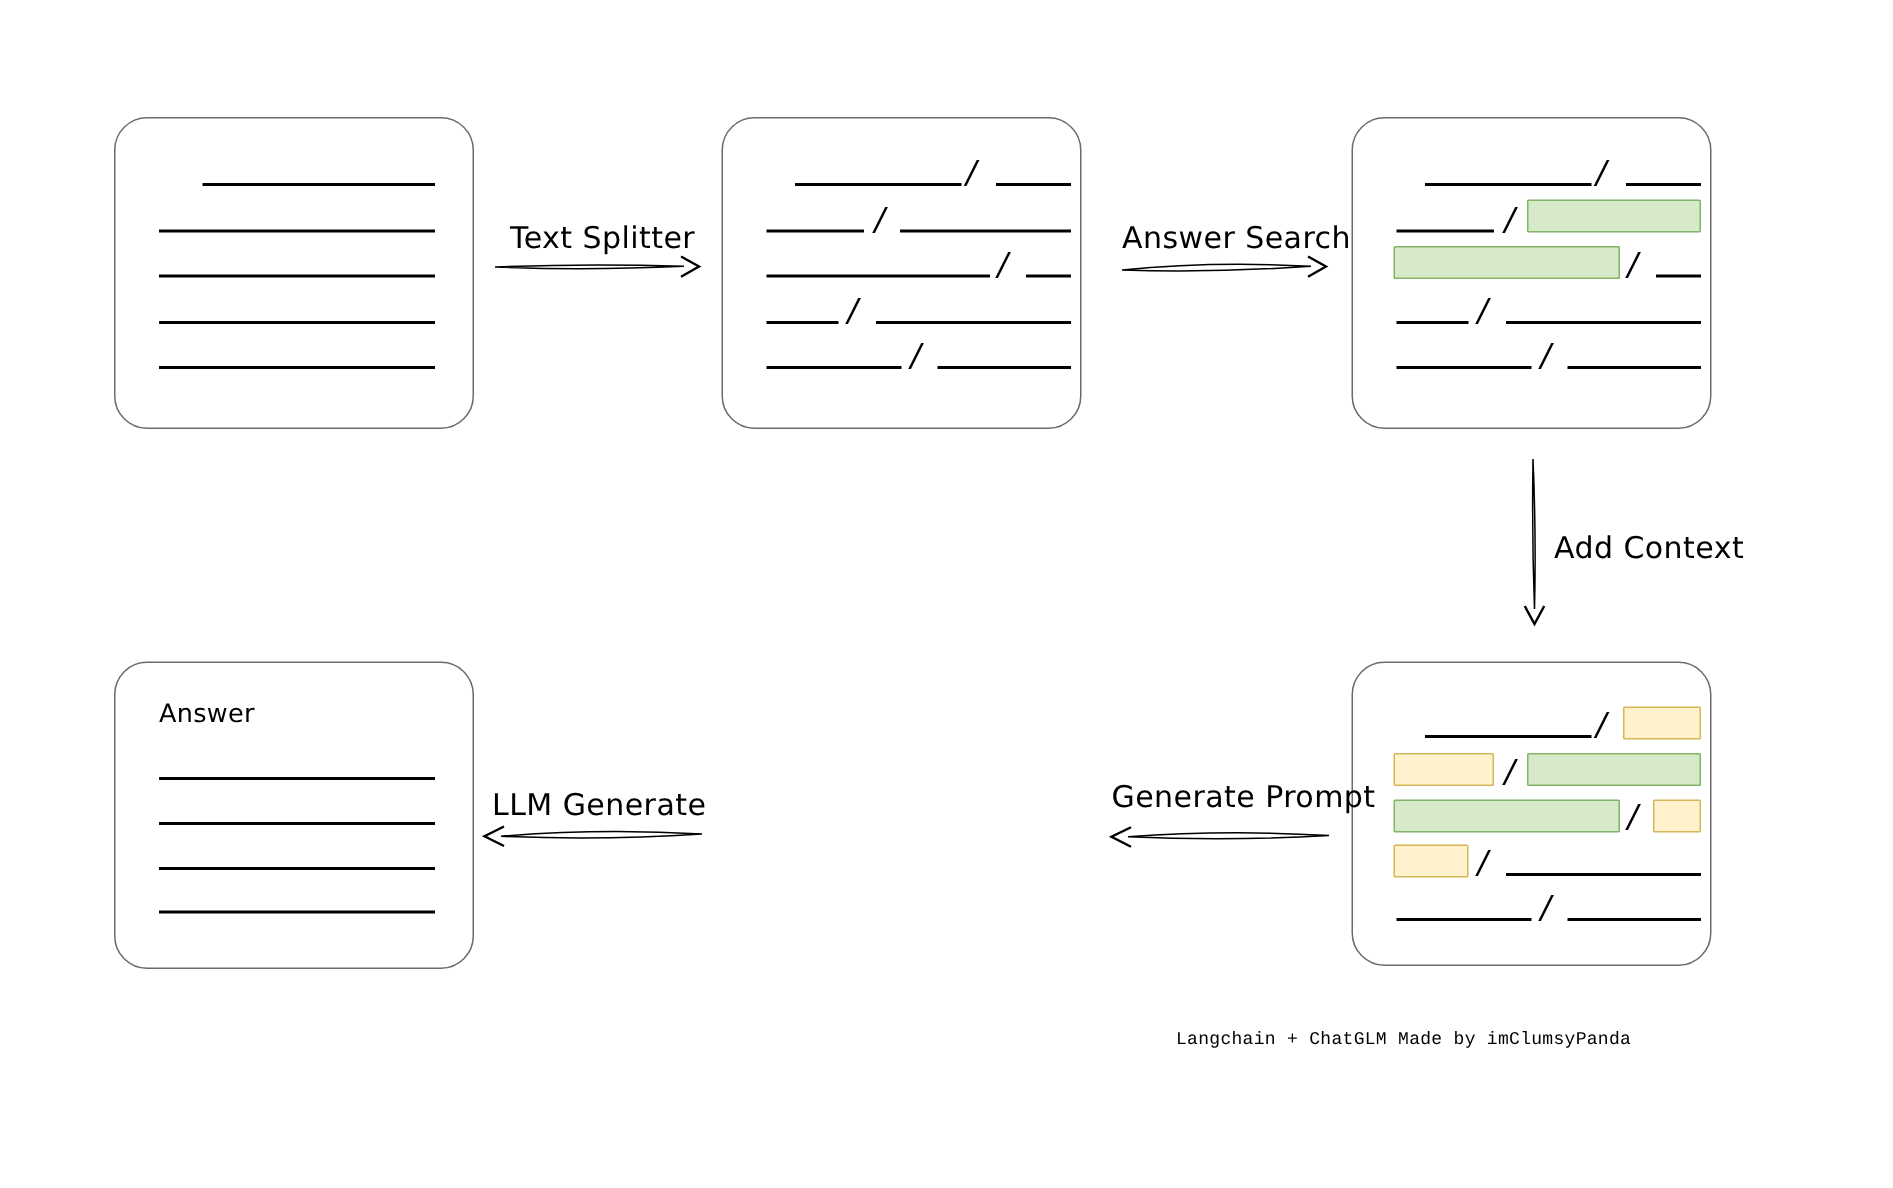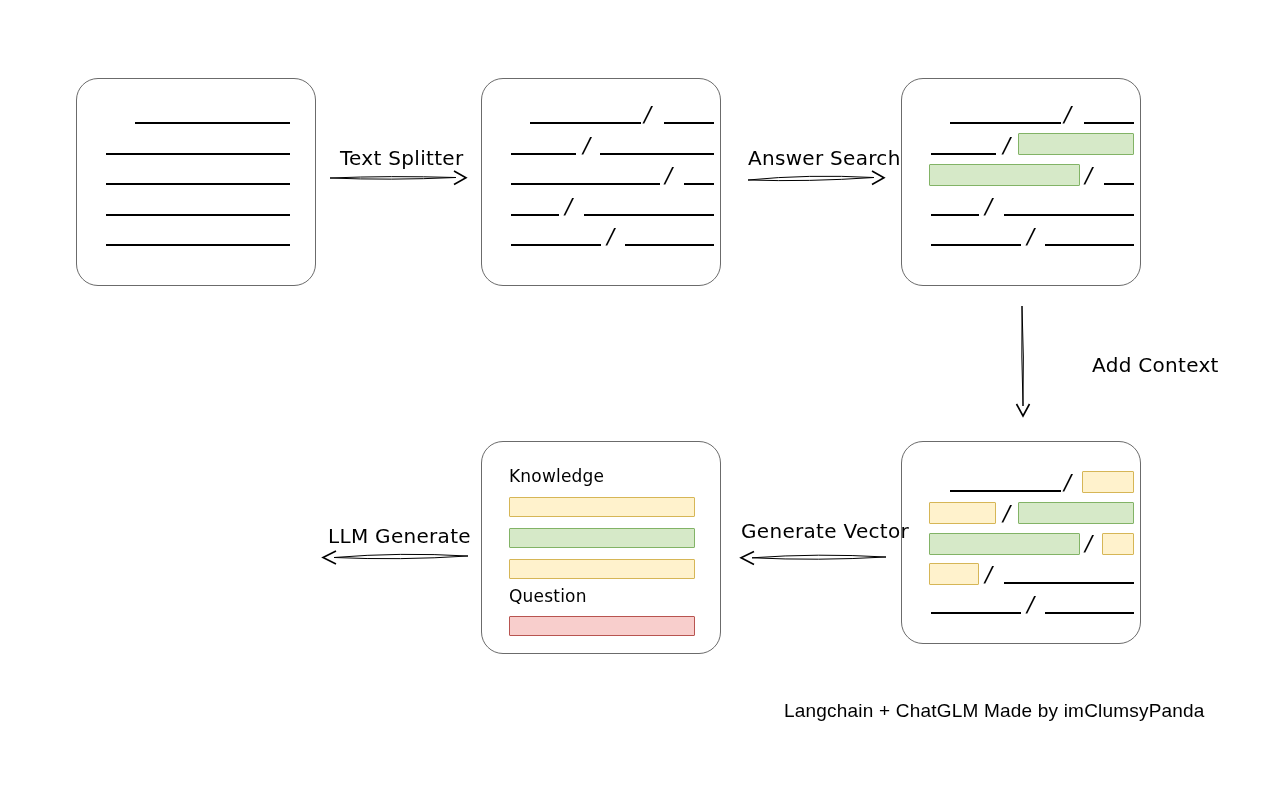--- a/index.html
+++ b/index.html
@@ -80,25 +80,24 @@
     position: absolute;
     color: #000000;
     font-family: "DejaVu Sans", sans-serif;
     font-size: 20px;
     letter-spacing: 0.3px;
     white-space: nowrap;
   }
   .caption {
     position: absolute;
     color: #000000;
-    font-family: Liberation Sans, sans-serif;
-    font-size: 19px;
+    font-family: Liberation Mono, monospace;
+    font-size: 12px;
     letter-spacing: 0.2px;
     white-space: nowrap;
-    margin-top: 14px;
   }
   svg.edge {
     position: absolute;
     overflow: visible;
   }
   svg.edge path, svg.edge line { fill: none; stroke: #000; }
 </style>
 </head>
 <body>
 
@@ -169,21 +168,21 @@
       <div class="rowline" style="left:29px;  top:135px; width:48px;"></div>
       <div class="slash" style="left:83px;  top:118px;">/</div>
       <div class="rowline" style="left:102px; top:135px; width:130px;"></div>
 
       <div class="rowline" style="left:29px;  top:165px; width:90px;"></div>
       <div class="slash" style="left:125px; top:148px;">/</div>
       <div class="rowline" style="left:143px; top:165px; width:89px;"></div>
     </div>
   </div>
 
-  <div class="edge-label" style="left:1092px; top:353px;">Add Context</div>
+  <div class="edge-label" style="left:1036px; top:353px;">Add Context</div>
   <svg class="edge" style="left:1011px; top:306px; width:24px; height:112px;" viewBox="0 0 24 112">
     <path d="M11 0 Q 13.2 52 12 100 Q 10.2 52 11 0 Z" stroke="#000" stroke-width="1" fill="#000"></path>
     <path d="M5.5 98 L12 110 L18.5 98" stroke="#000" stroke-width="1.6" fill="none"></path>
   </svg>
 
   <div class="node" style="left:901px; top:441px; width:240px; height:203px;">
     <div class="node-inner">
 
       <div class="rowline" style="left:48px;  top:48px;  width:111px;"></div>
       <div class="slash" style="left:162px; top:31px;">/</div>
@@ -200,39 +199,38 @@
       <div class="chip yellow" style="left:27px; top:121px; width:50px;"></div>
       <div class="slash" style="left:83px;  top:123px;">/</div>
       <div class="rowline" style="left:102px; top:140px; width:130px;"></div>
 
       <div class="rowline" style="left:29px;  top:170px; width:90px;"></div>
       <div class="slash" style="left:125px; top:153px;">/</div>
       <div class="rowline" style="left:143px; top:170px; width:89px;"></div>
     </div>
   </div>
 
-  <div class="edge-label" style="left:741px; top:519px;">Generate Vector</div>
+  <div class="edge-label" style="left:741px; top:519px;">Generate Prompt</div>
   <svg class="edge" style="left:738px; top:549px; width:148px; height:20px;" viewBox="0 0 148 20">
     <path d="M148 8 Q 80 4 14 8.8 Q 80 12 148 8 Z" stroke="#000" stroke-width="1" fill="#000"></path>
     <path d="M16 2.5 L3 8.8 L16 15.5" stroke="#000" stroke-width="1.6" fill="none"></path>
   </svg>
 
-  <div class="node" style="left:481px; top:441px; width:240px; height:213px;">
-    <div class="node-inner">
-      <div class="node-label" style="left:27px; top:24px;">Knowledge</div>
-      <div class="bar yellow" style="left:27px; top:55px; width:186px;"></div>
-      <div class="bar green" style="left:27px; top:86px; width:186px;"></div>
-      <div class="bar yellow" style="left:27px; top:117px; width:186px;"></div>
-      <div class="node-label" style="left:27px; top:144px;">Question</div>
-      <div class="bar red" style="left:27px; top:174px; width:186px;"></div>
-    </div>
-  </div>
 
   <div class="edge-label" style="left:328px; top:524px;">LLM Generate</div>
   <svg class="edge" style="left:320px; top:548px; width:148px; height:20px;" viewBox="0 0 148 20">
     <path d="M148 8 Q 80 4 14 9.5 Q 80 12.5 148 8 Z" stroke="#000" stroke-width="1" fill="#000"></path>
     <path d="M16 3 L3 9.5 L16 16" stroke="#000" stroke-width="1.6" fill="none"></path>
   </svg>
 
+  <div class="node" style="left:76px; top:441px; width:240px; height:205px;">
+    <div class="node-inner">
+      <div class="node-label" style="left:29px; top:24px;">Answer</div>
+      <div class="rowline" style="left:29px; top:76px;  width:184px;"></div>
+      <div class="rowline" style="left:29px; top:106px; width:184px;"></div>
+      <div class="rowline" style="left:29px; top:136px; width:184px;"></div>
+      <div class="rowline" style="left:29px; top:165px; width:184px;"></div>
+    </div>
+  </div>
 
   <div class="caption" style="left:784px; top:686px;">Langchain + ChatGLM Made by imClumsyPanda</div>
 
 </div>
 
 </body></html>

